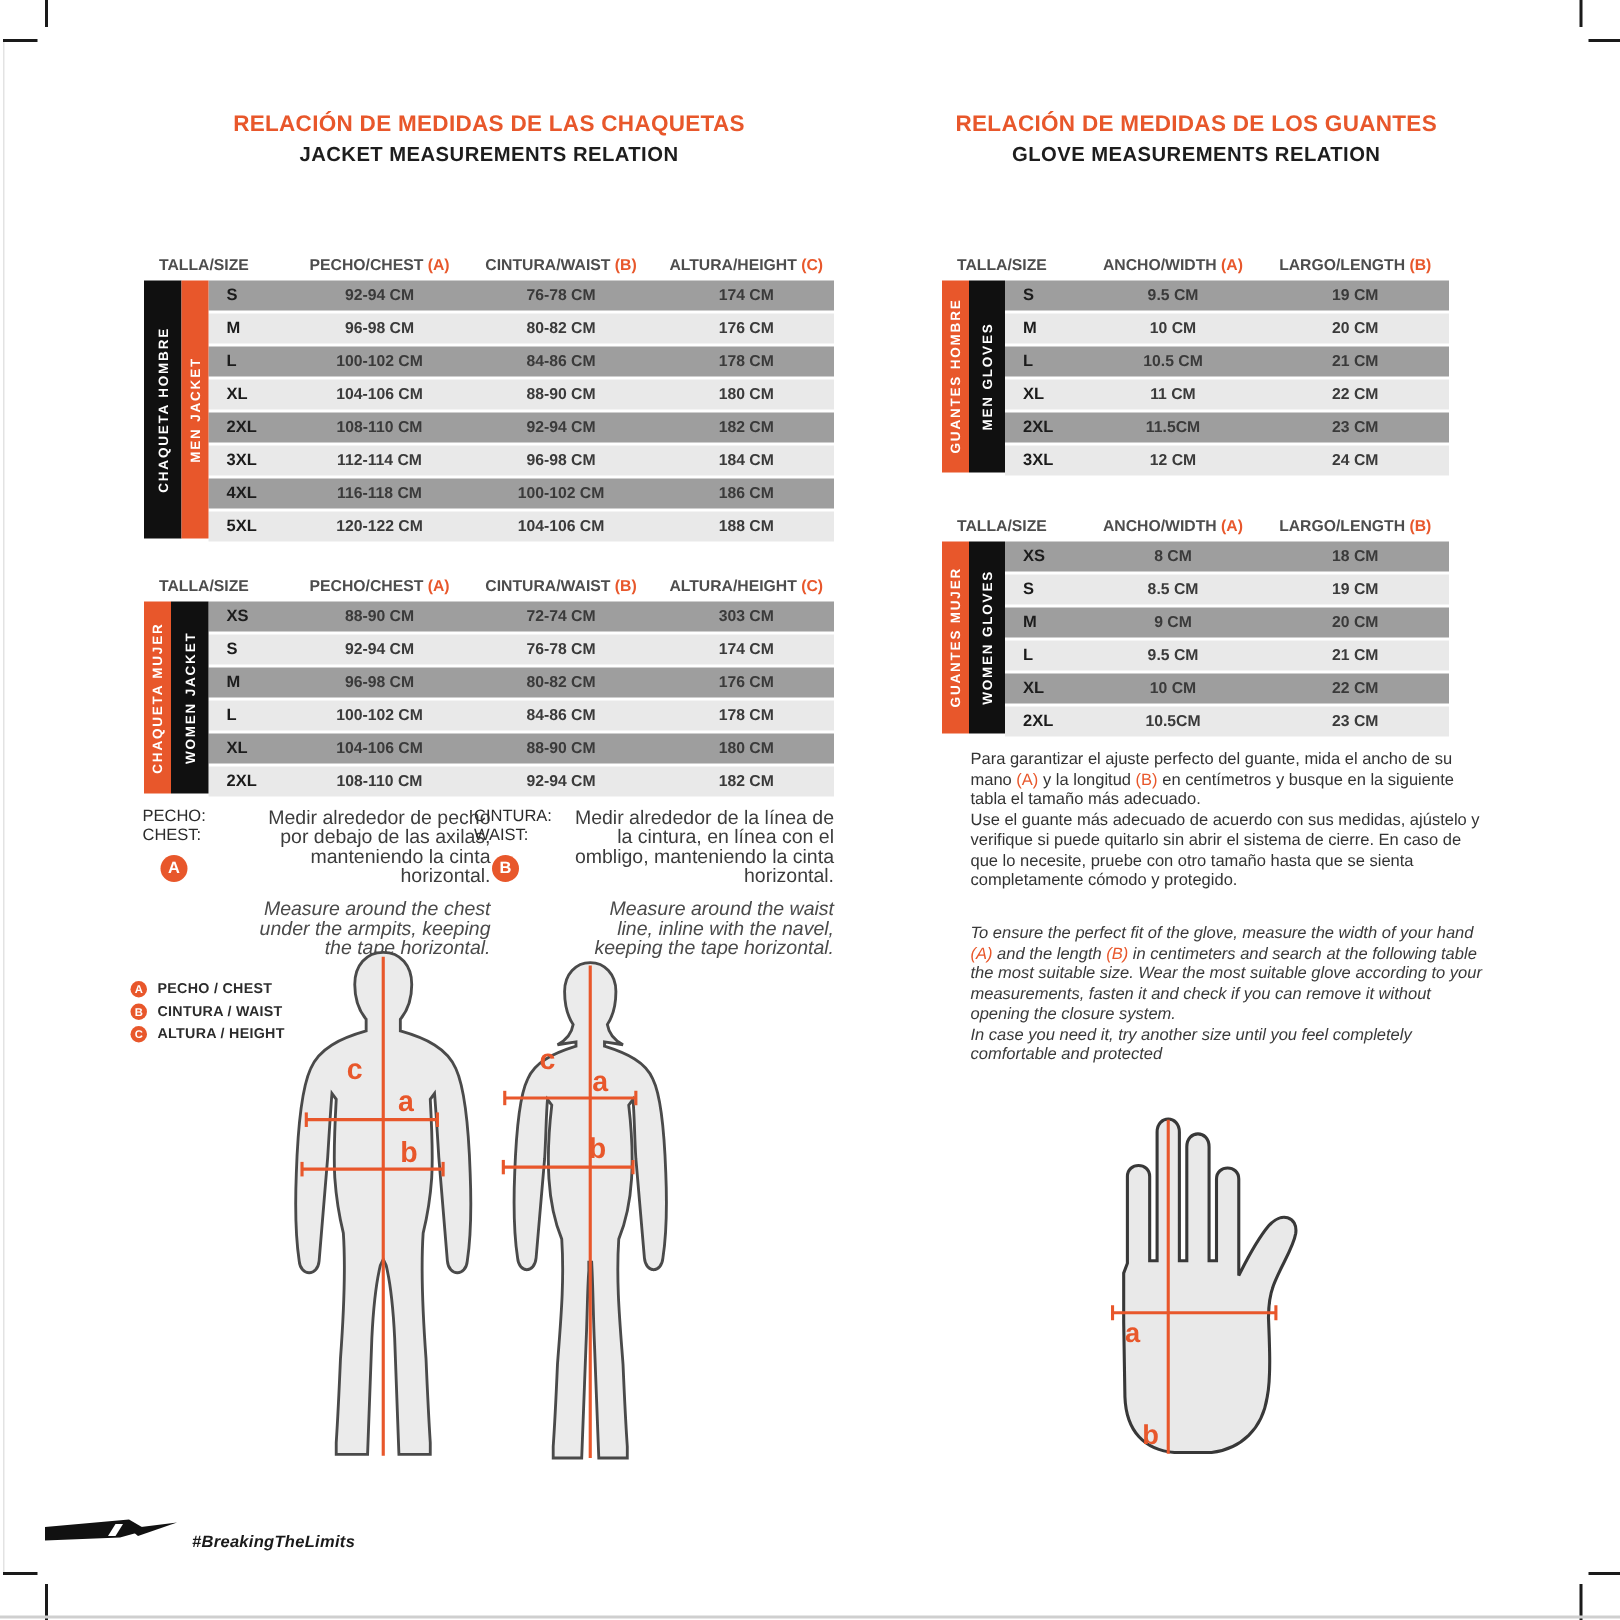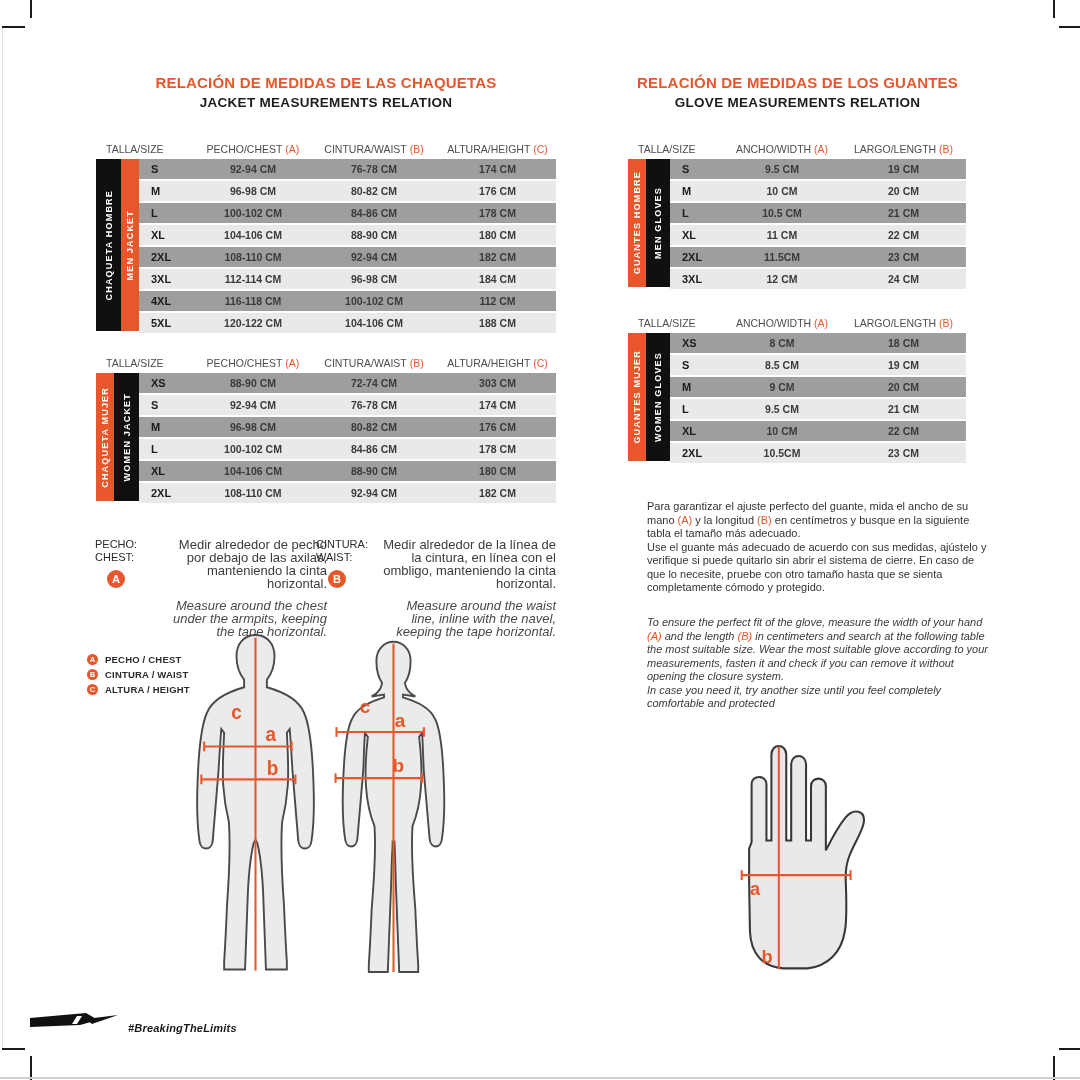--- a/index.html
+++ b/index.html
@@ -11,21 +11,21 @@
   
   .titleblock{text-align:center;line-height:1.25;}
   .title-es{font-size:15px;font-weight:bold;color:#E8572B;letter-spacing:0.2px;}
   .title-en{font-size:13.5px;font-weight:bold;color:#1d1d1d;letter-spacing:0.3px;margin-top:2px;}
 
   
   .mtable{position:absolute;}
   .t-head{display:grid;margin-bottom:4px;}
   .jacket .t-head{grid-template-columns:101px 112px 130px 117px;}
   .glove  .t-head{grid-template-columns:94px 120px 123px;}
-  .h-cell{font-size:10.5px;font-weight:normal;color:#4d4d4d;text-align:center;white-space:nowrap;}
+  .h-cell{font-size:10.5px;font-weight:bold;color:#4d4d4d;text-align:center;white-space:nowrap;margin-top:28px;}
   .h-cell:first-child{text-align:left;padding-left:10px;}
   .t-bodywrap{position:relative;}
   .bars{position:absolute;left:0;top:0;bottom:2px;display:flex;}
   .bar{display:flex;align-items:center;justify-content:center;}
   .bar span{writing-mode:vertical-rl;transform:rotate(180deg);color:#fff;font-weight:bold;
             font-size:9px;letter-spacing:1.2px;white-space:nowrap;}
   .bar-black{background:#101010;width:25px;}
   .bar-orange{background:#E8572B;width:18px;}
   .jacket .t-rows{margin-left:43px;}
   .glove  .t-rows{margin-left:42px;}
@@ -142,21 +142,21 @@
           <div class="t-row light">
             <div class="t-cell size">3XL</div>
             <div class="t-cell center">112-114 CM</div>
             <div class="t-cell center">96-98 CM</div>
             <div class="t-cell center">184 CM</div>
           </div>
           <div class="t-row dark">
             <div class="t-cell size">4XL</div>
             <div class="t-cell center">116-118 CM</div>
             <div class="t-cell center">100-102 CM</div>
-            <div class="t-cell center">112 CM</div>
+            <div class="t-cell center">186 CM</div>
           </div>
           <div class="t-row light">
             <div class="t-cell size">5XL</div>
             <div class="t-cell center">120-122 CM</div>
             <div class="t-cell center">104-106 CM</div>
             <div class="t-cell center">188 CM</div>
           </div>
         </div>
     </div>
   </div>

